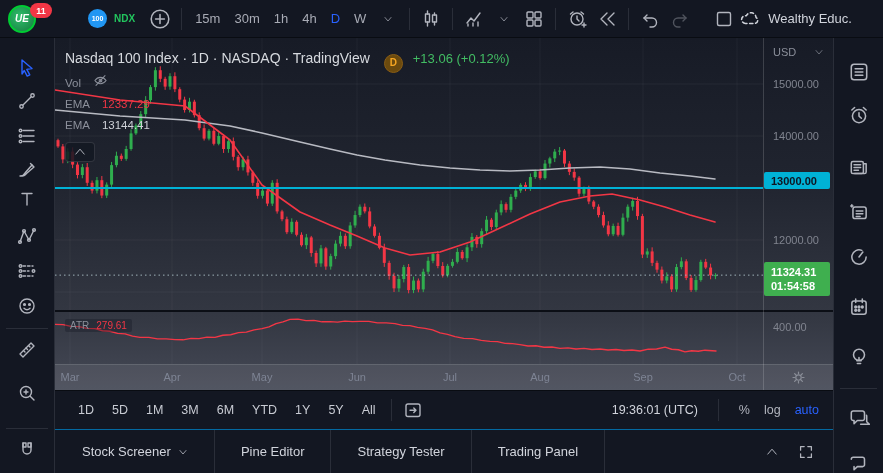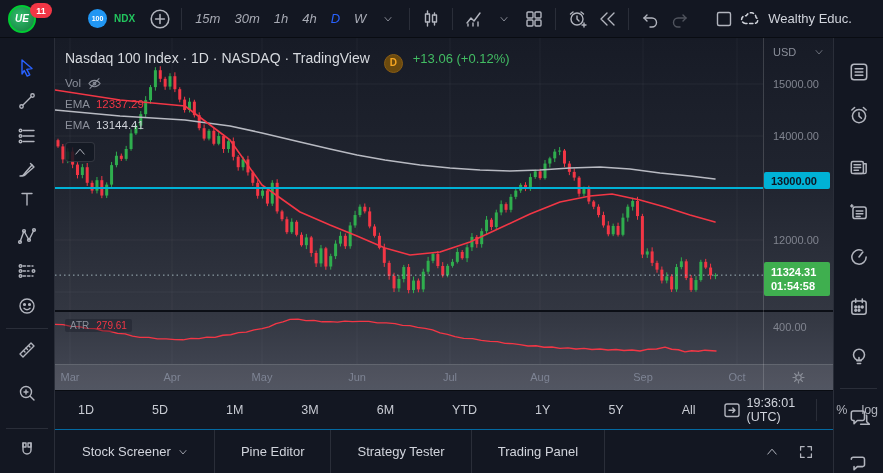--- a/index.html
+++ b/index.html
@@ -44,21 +44,21 @@
   .tag{position:absolute;left:709px;width:66px;display:flex;flex-direction:column;align-items:flex-start;
     justify-content:center;border-radius:2px;padding-left:7px;box-sizing:border-box;}
   #tag-level{top:134px;height:17px;background:#00b2d6;color:#0e1420;font-size:11px;font-weight:bold;text-align:right;}
   #tag-last{top:224px;height:34px;background:#3faf4f;color:#fff;font-size:11px;font-weight:bold;line-height:14px;}
   
   #hdr{left:10px;top:10px;line-height:20px;}
   #hdr-title{color:#d6d9de;font-size:14px;}
   #d-badge{display:inline-flex;width:17px;height:17px;border-radius:50%;background:#6b4a0e;border:1px solid #8a5d14;
     color:#f5a623;font-size:10px;font-weight:bold;align-items:center;justify-content:center;vertical-align:-3px;margin:0 10px 0 14px;}
   #hdr-chg{color:#42bd63;font-size:13px;}
-  .ind-row{display:flex;align-items:center;gap:6px;height:21px;font-size:11.5px;color:#8b8f9a;}
+  .ind-row{display:flex;gap:12px;height:21px;font-size:11.5px;color:#8b8f9a;}
   .v-red{color:#f23645;} .v-gray{color:#cfd2d9;}
   #collapse-btn{left:10px;top:104px;width:30px;height:20px;border-radius:4px;background:rgba(19,23,34,0.85);
     border:1px solid rgba(255,255,255,0.12);display:flex;align-items:center;justify-content:center;color:#b2b5be;box-sizing:border-box;}
   #atr-row{left:10px;top:281px;display:flex;gap:7px;font-size:10px;color:#8b8f9a;align-items:center;
     background:rgba(19,23,34,0.35);padding:1px 5px;border-radius:2px;}
   #gear{left:732px;top:328px;width:22px;height:22px;color:#8a8e98;display:flex;align-items:center;justify-content:center;}
   
   #btoolbar{left:55px;top:390px;width:778px;height:39px;background:#131722;border-top:1px solid #090c12;
     display:flex;align-items:center;box-sizing:border-box;padding:0 14px 0 14px;font-size:12.5px;}
   .rng{padding:0 9px;color:#c8cbd3;cursor:pointer;}
@@ -89,21 +89,21 @@
     <div id="sym-name">NDX</div>
     <div class="tbtn">
         <span>
           <svg class="ic" width="22" height="22" viewBox="0 0 20 20" fill="none" stroke="currentColor" stroke-width="1.4" stroke-linecap="round" stroke-linejoin="round">
             <circle cx="10" cy="10" r="8"></circle>
             <path d="M10 6v8M6 10h8"></path>
           </svg>
         </span>
       </div>
     <div class="tsep"></div>
-    <div id="tf-list" style="display:flex;align-items:center;font-style:italic;">
+    <div id="tf-list" style="display:flex;align-items:center;">
         <span class="tf">15m</span>
         <span class="tf">30m</span>
         <span class="tf">1h</span>
         <span class="tf">4h</span>
         <span class="tf active">D</span>
         <span class="tf">W</span>
       </div>
     <div class="tbtn">
         <span>
           <svg class="ic" width="10" height="10" viewBox="0 0 20 20" fill="none" stroke="currentColor" stroke-width="1.4" stroke-linecap="round" stroke-linejoin="round">
@@ -764,21 +764,21 @@
     <div id="atr-row" class="abs">
       <span>ATR</span>
       <span class="v-red">279.61</span>
     </div>
   <div class="ptick abs" style="left: 718px; top: 40px;">15000.00</div>
       <div class="ptick abs" style="left: 718px; top: 92px;">14000.00</div>
       <div class="ptick abs" style="left: 718px; top: 196px;">12000.00</div>
     </div>
 
   <div id="btoolbar" class="abs">
-    <div id="rng-list" style="display:flex;align-items:center;gap:40px;">
+    <div id="rng-list" style="display:flex;align-items:center;">
         <span class="rng">1D</span>
         <span class="rng">5D</span>
         <span class="rng">1M</span>
         <span class="rng">3M</span>
         <span class="rng">6M</span>
         <span class="rng">YTD</span>
         <span class="rng">1Y</span>
         <span class="rng">5Y</span>
         <span class="rng">All</span>
       </div>

